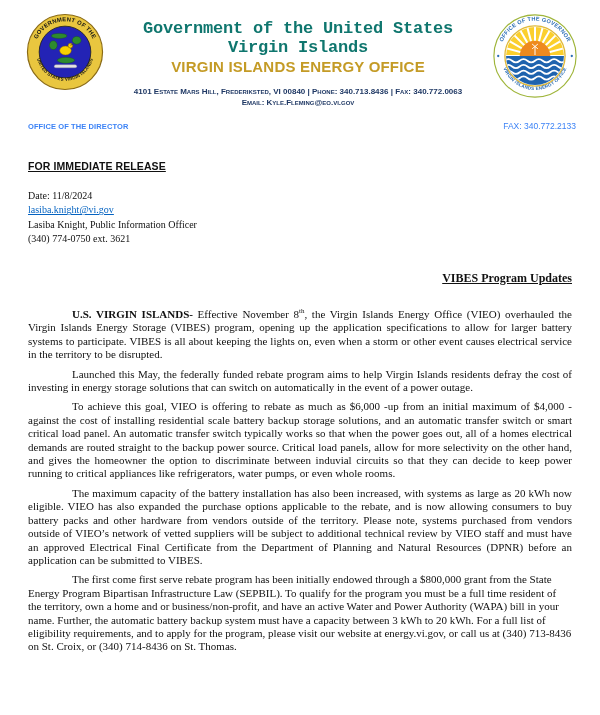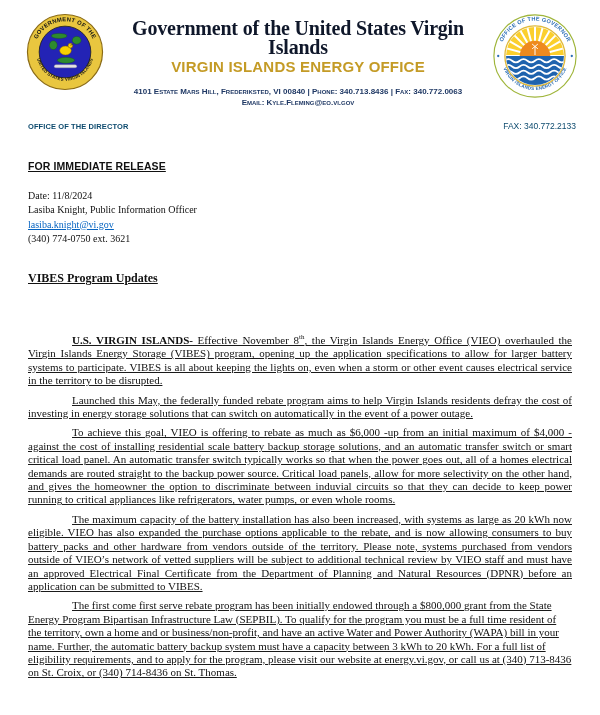--- a/index.html
+++ b/index.html
@@ -7,55 +7,55 @@
   .page {
     position:relative; width:600px; height:715px; margin:0 auto;
     background:#ffffff; overflow:hidden;
     font-family:"Liberation Serif", serif; color:#1a1a1a;
   }
   
   .header { display:flex; align-items:flex-start; padding:13px 22px 0 26px; }
   .seal-wrap { flex:0 0 auto; }
   .header-center { flex:1 1 auto; text-align:center; padding:6px 4px 0 4px; }
   .org-name {
-    font-family:Liberation Serif, serif; font-weight:bold;
-    font-size:20px; line-height:19px; color:#0f172a; letter-spacing:-0.2px;
+    font-family:Liberation Mono, monospace; font-weight:bold;
+    font-size:17px; line-height:19px; color:#0f766e; letter-spacing:-0.2px;
   }
   .office-name {
     font-family:"Liberation Sans", sans-serif; font-weight:bold;
     font-size:15px; line-height:17px; color:#C49B26; margin-top:1px; letter-spacing:0.2px;
   }
   .addr {
     font-family:"Liberation Sans", sans-serif; font-weight:bold;
     font-variant:small-caps; font-size:8px; line-height:9.6px; color:#1F3864;
   }
   .addr-first { margin-top:12px; }
   .email-line { margin-top:1px; }
   
   .director-bar {
     display:flex; justify-content:space-between; align-items:baseline;
     padding:0 24px 0 28px; margin-top:14px;
-    font-family:"Liberation Sans", sans-serif; color:#0c4a6e;gap:32px;
+    font-family:"Liberation Sans", sans-serif; color:#3b82f6;gap:32px;
   }
   .director-title { font-size:7.5px; font-weight:bold; letter-spacing:0.1px; }
   .director-fax { font-size:8.5px; }
   
   .content { padding:0 28px; }
   .release-label {
     margin-top:29px; display:inline-block;
     font-family:"Liberation Sans", sans-serif; font-weight:bold;
     font-size:10.5px; text-decoration:underline; letter-spacing:0.1px; color:#111;text-align:center;
   }
   .date-block { margin-top:15px; font-size:10px; line-height:14.2px; color:#111; }
   .link { color:#0563C1; text-decoration:underline; cursor:pointer; }
   .doc-title {
-    text-align:left; margin-top:25px;
+    text-align:right; margin-top:25px;
     font-size:12px; font-weight:bold; text-decoration:underline; color:#111;
   }
-  .body-text { margin-top:48px;text-decoration:underline; }
+  .body-text { margin-top:22px; }
   .para {
     font-size:11px; line-height:13.4px; text-align:justify;
     text-indent:44px; margin-bottom:6px; color:#111;
   }
   .para.centered { text-align:left; }
   .para sup { font-size:7px; line-height:0; vertical-align:super; }
   .para b { font-weight:bold; }
   
   svg text { font-family:"Liberation Sans", sans-serif; }
 </style>
@@ -164,22 +164,22 @@
     <span class="director-title">OFFICE OF THE DIRECTOR</span>
     <span class="director-fax">FAX: 340.772.2133</span>
   </div>
 
   <main class="content">
 
     <div class="release-label">FOR IMMEDIATE RELEASE</div>
 
     <div class="date-block">
       <div>Date: 11/8/2024</div>
+      <div><a class="link" href="#">lasiba.knight@vi.gov</a></div>
       <div>Lasiba Knight, Public Information Officer</div>
-      <div><a class="link" href="#">lasiba.knight@vi.gov</a></div>
       <div>(340) 774-0750 ext. 3621</div>
     </div>
 
     <div class="doc-title">VIBES Program Updates</div>
 
     <div class="body-text">
       <p class="para"><b>U.S. VIRGIN ISLANDS-</b><span> Effective November 8</span><sup>th</sup><span>, the Virgin Islands Energy Office (VIEO) overhauled the Virgin Islands Energy Storage (VIBES) program, opening up the application specifications to allow for larger battery systems to participate. VIBES is all about keeping the lights on, even when a storm or other event causes electrical service in the territory to be disrupted.</span></p>
 
       <p class="para">Launched this May, the federally funded rebate program aims to help Virgin Islands residents defray the cost of investing in energy storage solutions that can switch on automatically in the event of a power outage.</p>
       <p class="para">To achieve this goal, VIEO is offering to rebate as much as $6,000 -up from an initial maximum of $4,000 - against the cost of installing residential scale battery backup storage solutions, and an automatic transfer switch or smart critical load panel. An automatic transfer switch typically works so that when the power goes out, all of a homes electrical demands are routed straight to the backup power source. Critical load panels, allow for more selectivity on the other hand, and gives the homeowner the option to discriminate between induvial circuits so that they can decide to keep power running to critical appliances like refrigerators, water pumps, or even whole rooms.</p>

